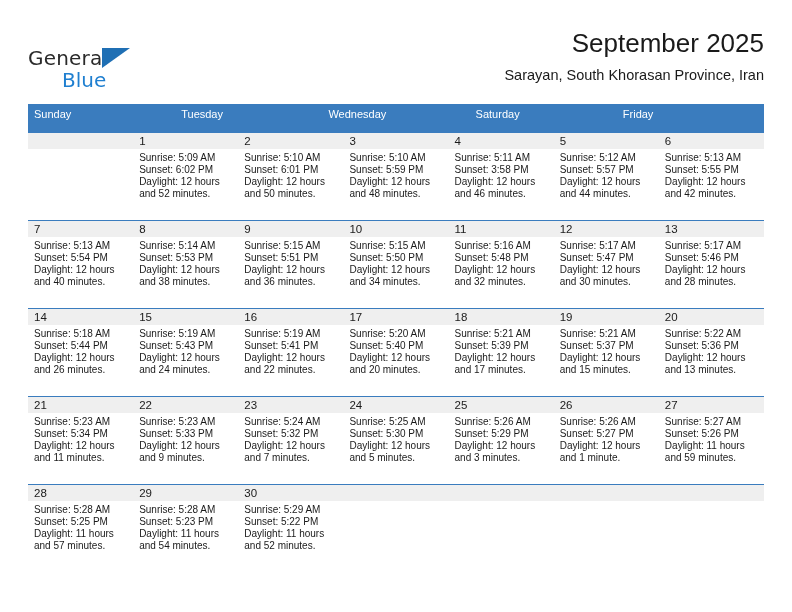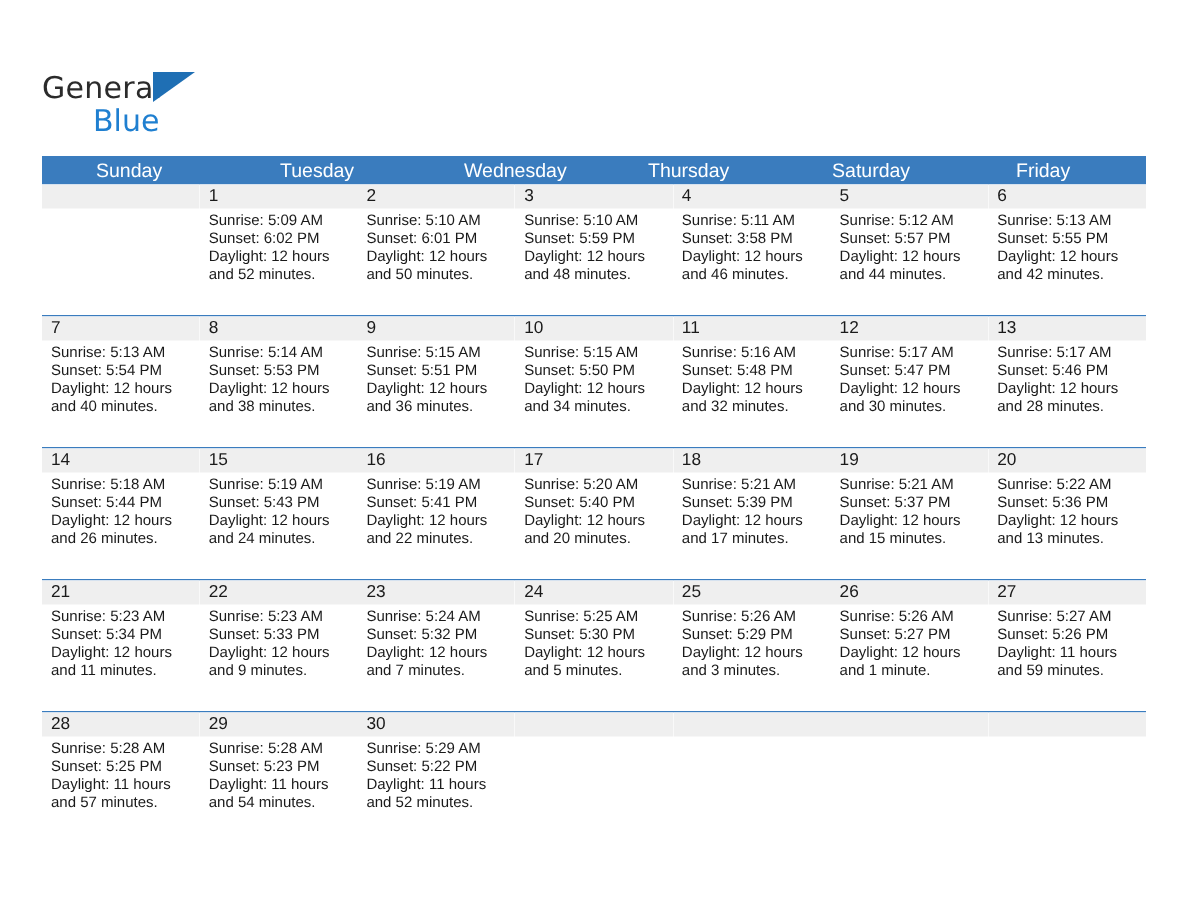--- a/index.html
+++ b/index.html
@@ -94,27 +94,26 @@
     width: 736px;
   }
   .dow-row {
     display: flex;
     width: 736px;
     background: #3a7cbe;
   }
   .dow {
     flex: 1 1 0;
     box-sizing: border-box;
-    padding: 3px 0 2px 6px;
-    font-size: 13px;
+    padding: 3px 0 12px 6px;
+    font-size: 11px;
     color: #ffffff;
     line-height: 14px;
     white-space: nowrap;
     overflow: hidden;
-    margin-left: 30px;
   }
 
   .week {
     display: flex;
     width: 736px;
     border-top: 1px solid #3a7cbe;
   }
   .week:first-of-type {
     border-top: none;
   }
@@ -155,30 +154,33 @@
 <div class="page">
 
   <div class="header">
 
     <div class="logo">
       <span class="logo-general">General</span>
       <span class="logo-tri"></span>
       <span class="logo-blue">Blue</span>
     </div>
 
+    <div class="title-block">
+      <div class="cal-title">September 2025</div>
+      <div class="cal-subtitle">Sarayan, South Khorasan Province, Iran</div>
+    </div>
 
   </div>
 
   <div class="calendar">
 
     <div class="dow-row">
       <div class="dow">Sunday</div>
       <div class="dow">Tuesday</div>
       <div class="dow">Wednesday</div>
-      <div class="dow">Thursday</div>
       <div class="dow">Saturday</div>
       <div class="dow">Friday</div>
     </div>
 
     <div class="weeks-container">
         <div class="week">
           <div class="cell empty">
             <div class="daynum-band"></div>
           </div>
           <div class="cell">

